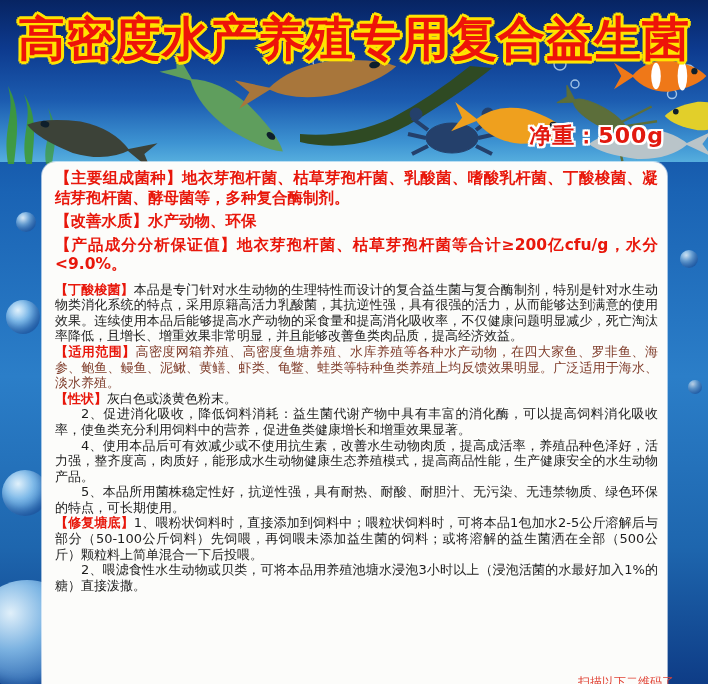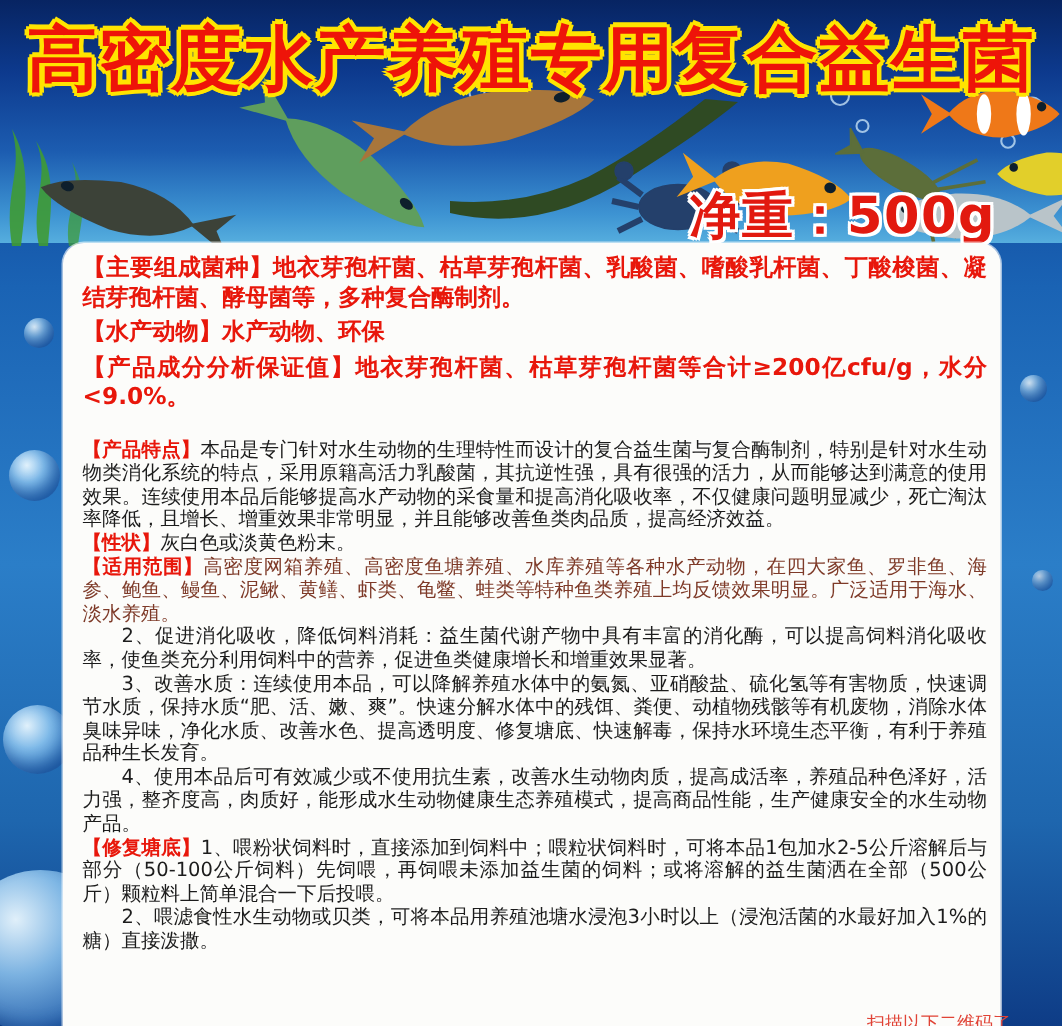--- a/index.html
+++ b/index.html
@@ -8,37 +8,37 @@
     font-family:"DejaVu Sans","Liberation Sans",sans-serif;
     background:linear-gradient(180deg,#0b2e7a 0%,#114a9e 14%,#1a63b4 28%,#2b7ec8 55%,#1e66ae 80%,#0e3c86 100%);
   }
   
   .banner{position:absolute;left:0;top:0;width:708px;height:162px;
     background:linear-gradient(180deg,#072462 0%,#0d3a8e 30%,#1c5cb0 62%,#3d93d2 88%,#56aede 100%);}
   .title{position:absolute;left:0;top:8px;width:708px;text-align:center;
     font-size:47px;font-weight:bold;letter-spacing:1px;color:#ee1409;white-space:nowrap;
     text-shadow:-2px -2px 0 #ffe400,2px -2px 0 #ffe400,-2px 2px 0 #ffe400,2px 2px 0 #ffe400,
       -3px 0 0 #ffe400,3px 0 0 #ffe400,0 -3px 0 #ffe400,0 3px 0 #ffe400;}
-  .netweight{position:absolute;right:44px;top:121px;font-size:34px;font-weight:bold;
+  .netweight{position:absolute;right:44px;top:121px;font-size:22px;font-weight:bold;
     letter-spacing:1px;color:#e2190f;white-space:nowrap;
     text-shadow:-2px -2px 0 #fff,2px -2px 0 #fff,-2px 2px 0 #fff,2px 2px 0 #fff,
       -2px 0 0 #fff,2px 0 0 #fff,0 -2px 0 #fff,0 2px 0 #fff;}
   .collage{position:absolute;left:0;top:46px;width:708px;height:118px;}
   
   .bubble{position:absolute;border-radius:50%;
     background:radial-gradient(circle at 35% 30%,rgba(235,248,255,.95) 0%,rgba(150,205,245,.8) 35%,rgba(60,130,205,.55) 75%,rgba(40,100,180,.3) 100%);
     box-shadow:inset -4px -6px 10px rgba(10,50,120,.45);}
   
   .panel{position:absolute;left:42px;top:162px;width:625px;bottom:-18px;
     background:#fcfcfa;border-radius:14px 14px 0 0;
     box-shadow:0 0 0 1px rgba(255,255,255,.6);
     padding:7px 9px 0 13px;box-sizing:border-box;}
   .sec-a p{margin:0 0 4px;font-size:15.5px;font-weight:bold;line-height:1.26;
     color:#e8170b;text-align:justify;}
-  .sec-a{margin-bottom:18px;}
+  .sec-a{margin-bottom:7px;}
   p.b{margin:0;font-size:13px;line-height:15.6px;color:#1c1c1c;text-align:justify;}
   p.b .hdr{color:#e8170b;font-weight:bold;}
   p.ind{text-indent:2em;}
   p.scope{color:#7e3a28;}
   .footer-partial{position:absolute;left:578px;top:674px;font-size:12px;color:#e04336;white-space:nowrap;}
 </style>
 </head>
 <body>
 
 <div class="banner">
@@ -107,32 +107,32 @@
 <div class="bubble" style="left:2px;top:470px;width:46px;height:46px;"></div>
 <div class="bubble" style="left:6px;top:300px;width:34px;height:34px;"></div>
 <div class="bubble" style="left:16px;top:212px;width:20px;height:20px;"></div>
 <div class="bubble" style="left:680px;top:250px;width:18px;height:18px;"></div>
 <div class="bubble" style="left:688px;top:380px;width:14px;height:14px;"></div>
 
 <div class="panel">
 
   <div class="sec-a">
     <p><span>【主要组成菌种】</span><span>地衣芽孢杆菌、枯草芽孢杆菌、乳酸菌、嗜酸乳杆菌、丁酸梭菌、凝结芽孢杆菌、酵母菌等，多种复合酶制剂。</span></p>
-    <p><span>【水产动物】</span><span>水产动物、环保</span></p>
+    <p><span>【改善水质】</span><span>水产动物、环保</span></p>
     <p><span>【产品成分分析保证值】</span><span>地衣芽孢杆菌、枯草芽孢杆菌等合计≥200亿cfu/g，水分&lt;9.0%。</span></p>
   </div>
 
-  <p class="b"><span class="hdr">【产品特点】</span><span>本品是专门针对水生动物的生理特性而设计的复合益生菌与复合酶制剂，特别是针对水生动物类消化系统的特点，采用原籍高活力乳酸菌，其抗逆性强，具有很强的活力，从而能够达到满意的使用效果。连续使用本品后能够提高水产动物的采食量和提高消化吸收率，不仅健康问题明显减少，死亡淘汰率降低，且增长、增重效果非常明显，并且能够改善鱼类肉品质，提高经济效益。</span></p>
+  <p class="b"><span class="hdr">【丁酸梭菌】</span><span>本品是专门针对水生动物的生理特性而设计的复合益生菌与复合酶制剂，特别是针对水生动物类消化系统的特点，采用原籍高活力乳酸菌，其抗逆性强，具有很强的活力，从而能够达到满意的使用效果。连续使用本品后能够提高水产动物的采食量和提高消化吸收率，不仅健康问题明显减少，死亡淘汰率降低，且增长、增重效果非常明显，并且能够改善鱼类肉品质，提高经济效益。</span></p>
+
+  <p class="b scope"><span class="hdr">【适用范围】</span><span>高密度网箱养殖、高密度鱼塘养殖、水库养殖等各种水产动物，在四大家鱼、罗非鱼、海参、鲍鱼、鳗鱼、泥鳅、黄鳝、虾类、龟鳖、蛙类等特种鱼类养殖上均反馈效果明显。广泛适用于海水、淡水养殖。</span></p>
 
   <p class="b"><span class="hdr">【性状】</span><span>灰白色或淡黄色粉末。</span></p>
 
-  <p class="b scope"><span class="hdr">【适用范围】</span><span>高密度网箱养殖、高密度鱼塘养殖、水库养殖等各种水产动物，在四大家鱼、罗非鱼、海参、鲍鱼、鳗鱼、泥鳅、黄鳝、虾类、龟鳖、蛙类等特种鱼类养殖上均反馈效果明显。广泛适用于海水、淡水养殖。</span></p>
-
   <p class="b ind">2、促进消化吸收，降低饲料消耗：益生菌代谢产物中具有丰富的消化酶，可以提高饲料消化吸收率，使鱼类充分利用饲料中的营养，促进鱼类健康增长和增重效果显著。</p>
-  <p class="b ind">3、改善水质：连续使用本品，可以降解养殖水体中的氨氮、亚硝酸盐、硫化氢等有害物质，快速调节水质，保持水质“肥、活、嫩、爽”。快速分解水体中的残饵、粪便、动植物残骸等有机废物，消除水体臭味异味，净化水质、改善水色、提高透明度、修复塘底、快速解毒，保持水环境生态平衡，有利于养殖品种生长发育。</p>
   <p class="b ind">4、使用本品后可有效减少或不使用抗生素，改善水生动物肉质，提高成活率，养殖品种色泽好，活力强，整齐度高，肉质好，能形成水生动物健康生态养殖模式，提高商品性能，生产健康安全的水生动物产品。</p>
+  <p class="b ind">5、本品所用菌株稳定性好，抗逆性强，具有耐热、耐酸、耐胆汁、无污染、无违禁物质、绿色环保的特点，可长期使用。</p>
 
   <p class="b"><span class="hdr">【修复塘底】</span><span>1、喂粉状饲料时，直接添加到饲料中；喂粒状饲料时，可将本品1包加水2-5公斤溶解后与部分（50-100公斤饲料）先饲喂，再饲喂未添加益生菌的饲料；或将溶解的益生菌洒在全部（500公斤）颗粒料上简单混合一下后投喂。</span></p>
   <p class="b ind">2、喂滤食性水生动物或贝类，可将本品用养殖池塘水浸泡3小时以上（浸泡活菌的水最好加入1%的糖）直接泼撒。</p>
 
 </div>
 
 <div class="footer-partial">扫描以下二维码了</div>
 
 </body></html>

